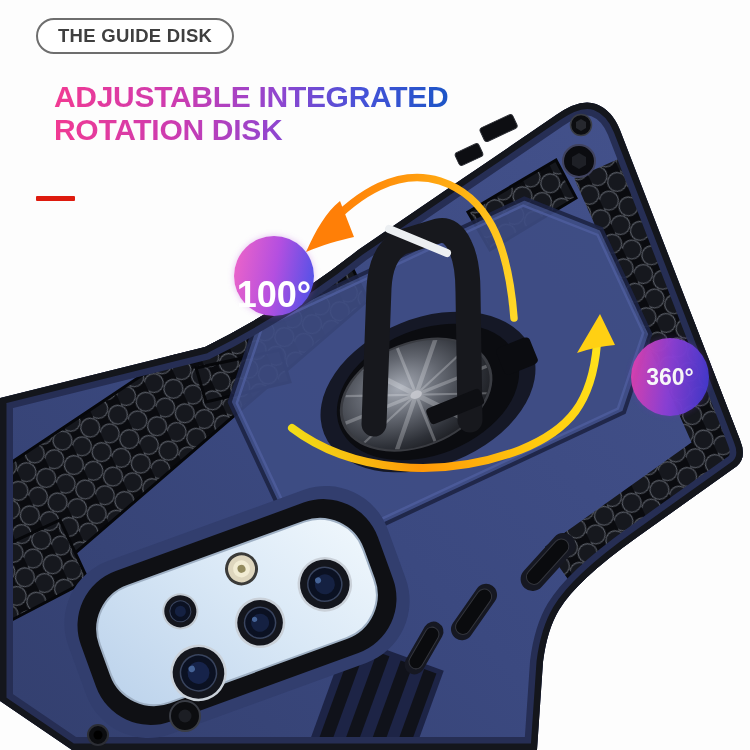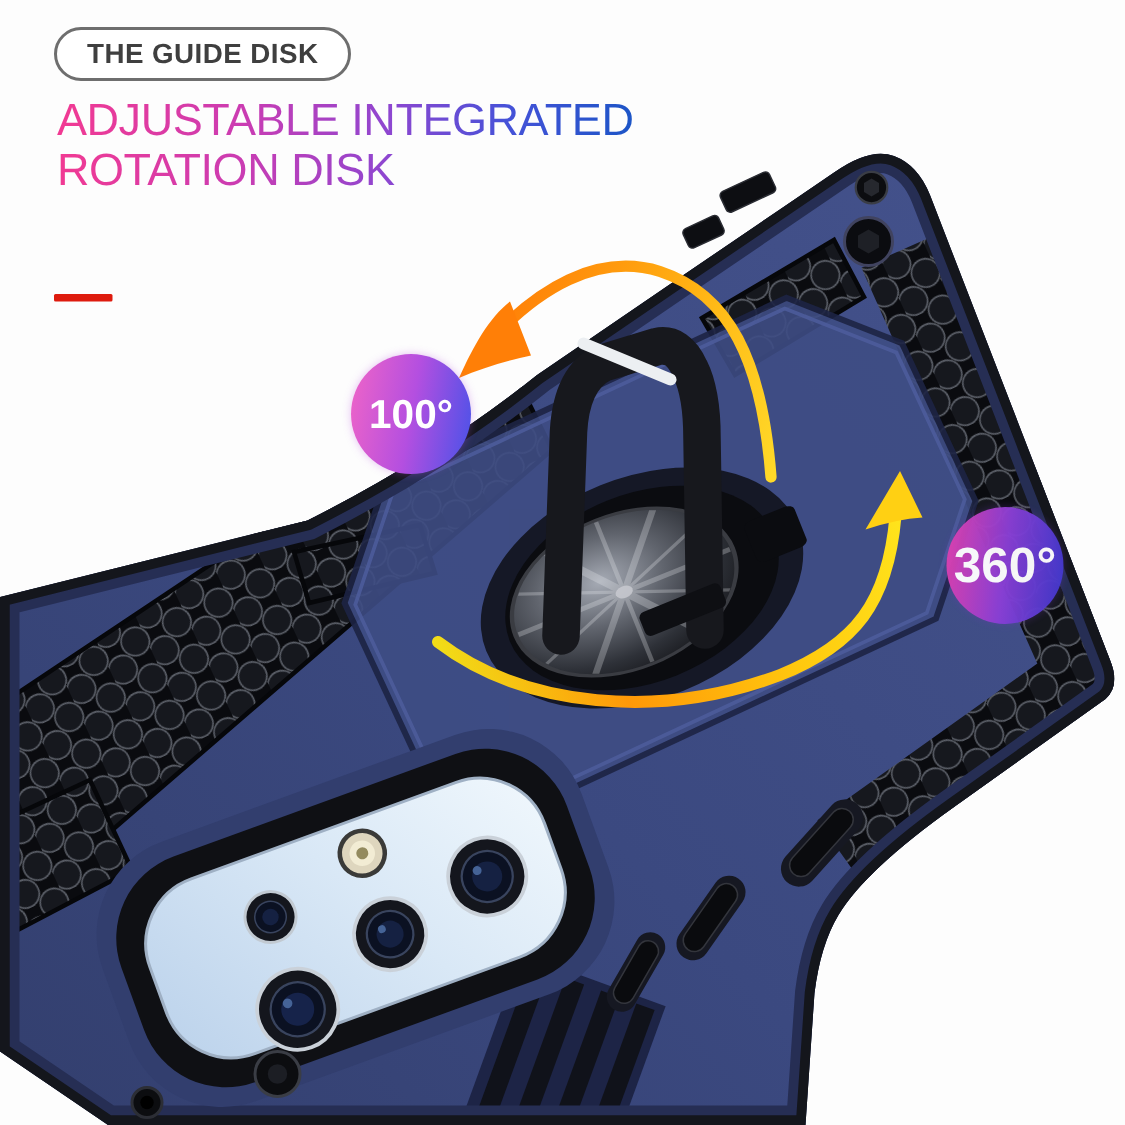--- a/index.html
+++ b/index.html
@@ -4,36 +4,36 @@
 <style>
   html,body{margin:0;padding:0;background:#ffffff;}
   .stage{position:relative;width:750px;height:750px;background:#fdfdfd;overflow:hidden;
          font-family:"Liberation Sans",sans-serif;}
   .case-art{position:absolute;left:0;top:0;width:750px;height:750px;}
 
   .pill{position:absolute;left:36px;top:18px;height:32px;padding:0 20px;
         border:2px solid #6e6e6e;border-radius:19px;display:flex;align-items:center;
         color:#3f3f3f;font-weight:bold;font-size:18.5px;letter-spacing:.3px;background:#fff;justify-content:center;}
 
-  .title{position:absolute;left:38px;top:64px;margin:0;display:inline-block;
-         font-size:30px;line-height:33px;font-weight:normal;letter-spacing:-.3px;
+  .title{position:absolute;left:38px;top:64px;margin:16px;display:inline-block;
+         font-size:30px;line-height:33px;font-weight:bold;letter-spacing:-.3px;
          background:linear-gradient(93deg,#f23a92 0%,#cb3cb2 32%,#8f46d0 57%,#4552d8 78%,#1b55c6 100%);
          -webkit-background-clip:text;background-clip:text;color:transparent;}
   .title span{display:block;white-space:nowrap;}
   @supports not ((-webkit-background-clip:text) or (background-clip:text)){
     .title{color:#a43ac2;background:none;}
   }
   .red-dash{position:absolute;left:36px;top:196px;width:39px;height:5px;background:#de1b0e;border-radius:1px;}
 
   .angle-badge{position:absolute;border-radius:50%;display:flex;align-items:center;justify-content:center;
          color:#fff;font-weight:bold;}
-  .badge-100{left:234px;top:236px;width:80px;height:80px;font-size:27px;
+  .badge-100{left:234px;top:236px;width:80px;height:80px;font-size:36px;
          background:linear-gradient(100deg,#ee64c8 2%,#b44fe0 50%,#4b52e8 98%);
-         box-shadow:0 0 6px rgba(180,80,220,.35);}
-  .badge-360{left:631px;top:338px;width:78px;height:78px;font-size:33px;opacity:.96;
+         box-shadow:0 0 6px rgba(180,80,220,.35);align-items:flex-end;}
+  .badge-360{left:631px;top:338px;width:78px;height:78px;font-size:23px;opacity:.96;
          background:linear-gradient(97deg,#e040ae 2%,#8a3fd6 50%,#4038cc 98%);
          box-shadow:0 0 6px rgba(120,60,200,.3);}
 </style>
 </head>
 <body>
 
 <div class="stage">
 
   <svg class="case-art" viewBox="0 0 750 750">
     <defs>

